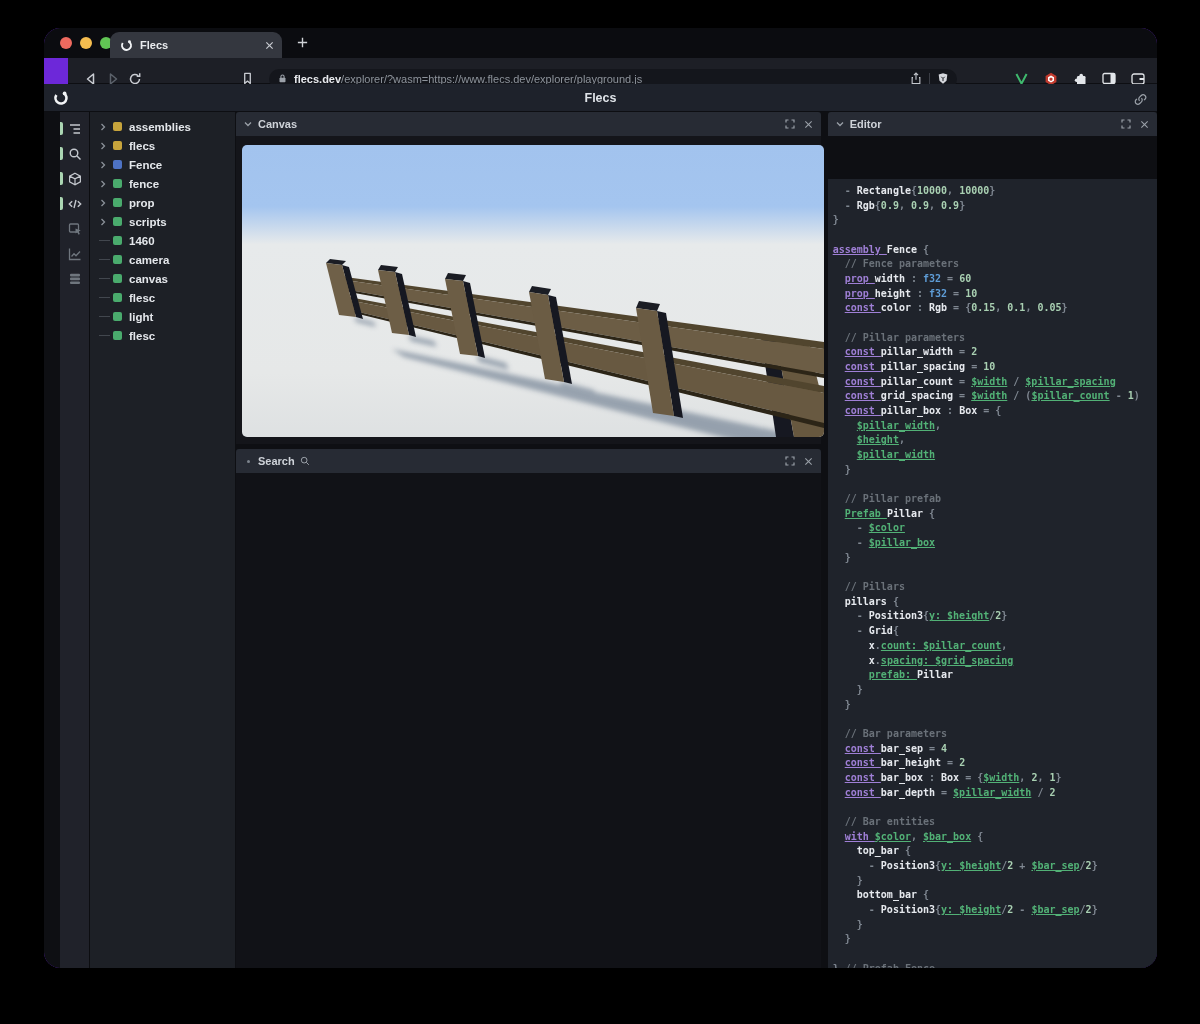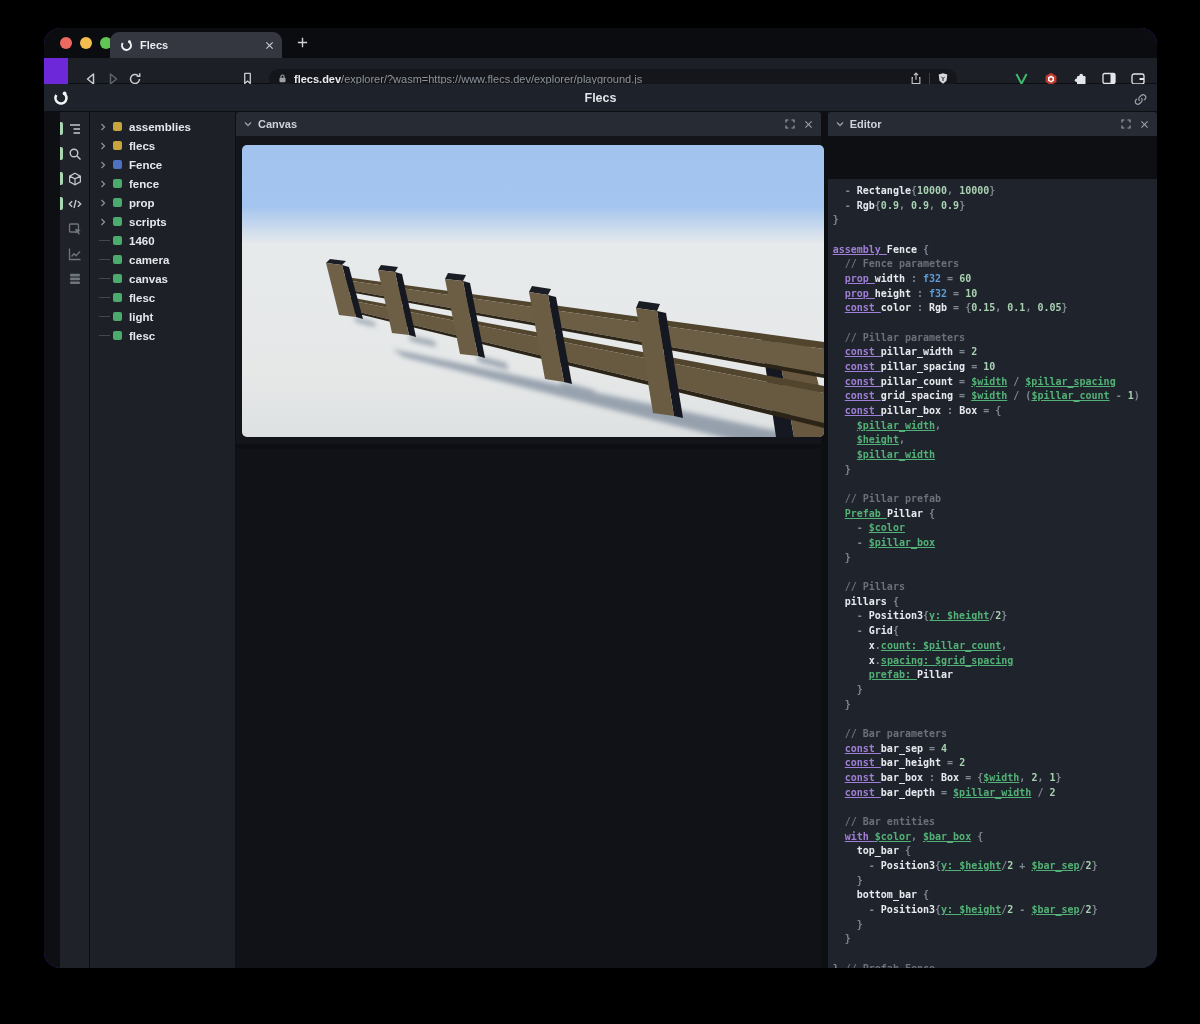--- a/index.html
+++ b/index.html
@@ -441,20 +441,41 @@
               <polygon points="415,166 424,168 441,273 432,271" fill="#161821"></polygon>
               <polygon points="394,163 415,166 432,271 411,268" fill="#6a5b43"></polygon>
             </g>
           </svg>
         </div>
       </section>
 
       <div class="gap5"></div>
 
       <section class="panel searchpanel">
+        <div class="phead">
+          <span class="pbullet"></span>
+          <span class="ptitle">Search</span>
+          <span class="pmag">
+            <svg width="10" height="10" viewBox="0 0 12 12" fill="none" stroke="currentColor" stroke-width="1.2">
+                <circle cx="5" cy="5" r="3.4"></circle>
+                <path d="M7.6,7.6 10.6,10.6"></path>
+              </svg>
+          </span>
+          <span class="pspacer"></span>
+          <span class="picon">
+            <svg width="10" height="10" viewBox="0 0 10 10" fill="none" stroke="currentColor" stroke-width="1.2">
+                <path d="M1,3.5V1h2.5 M6.5,1H9v2.5 M9,6.5V9H6.5 M3.5,9H1V6.5"></path>
+              </svg>
+          </span>
+          <span class="picon">
+            <svg width="9" height="9" viewBox="0 0 10 10">
+                <path d="M1.5,1.5 8.5,8.5 M8.5,1.5 1.5,8.5" stroke="currentColor" stroke-width="1.2"></path>
+              </svg>
+          </span>
+        </div>
         <div class="searchbody"></div>
       </section>
     </div>
 
     <div class="editorcol">
       <section class="panel editorpanel">
         <div class="phead">
           <span class="pchev">
             <svg width="8" height="8" viewBox="0 0 8 8">
                 <path d="M1,2.5 4,5.5 7,2.5" fill="none" stroke="currentColor" stroke-width="1.3"></path>

